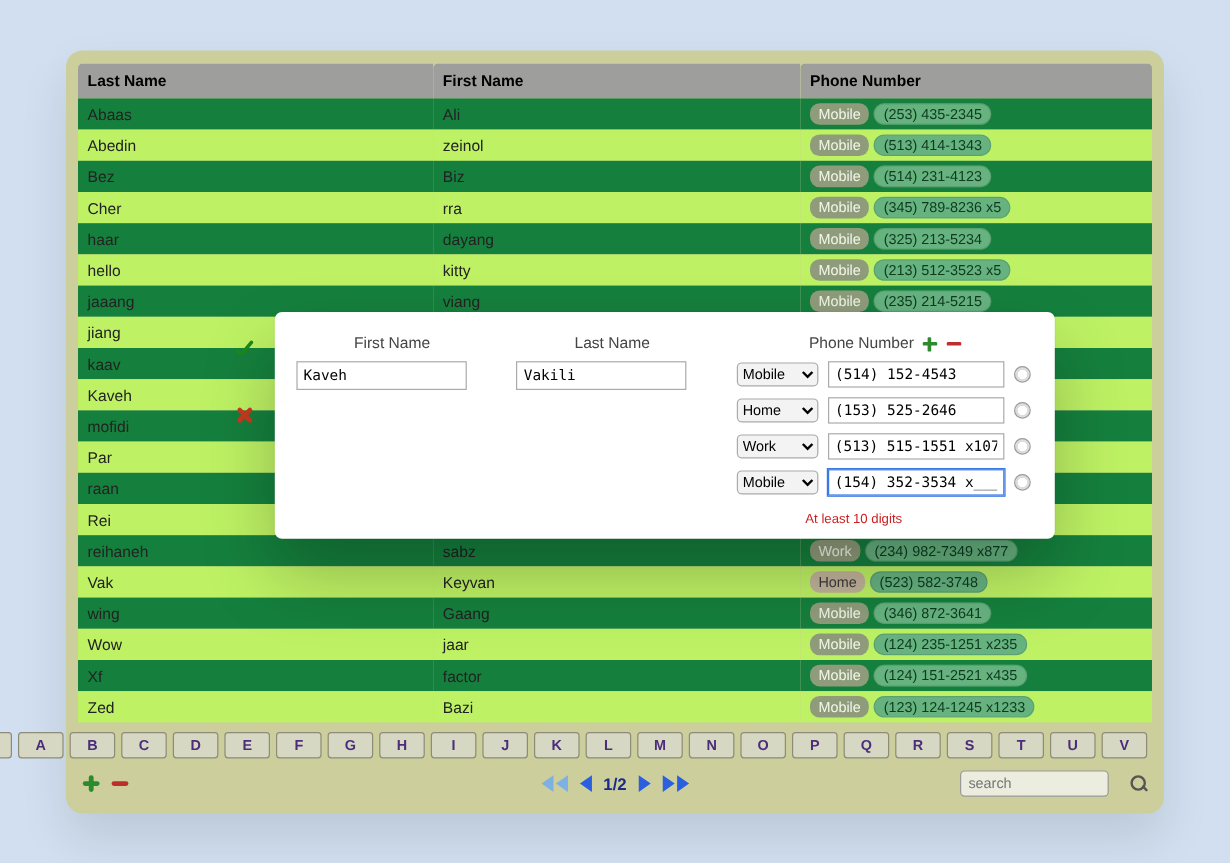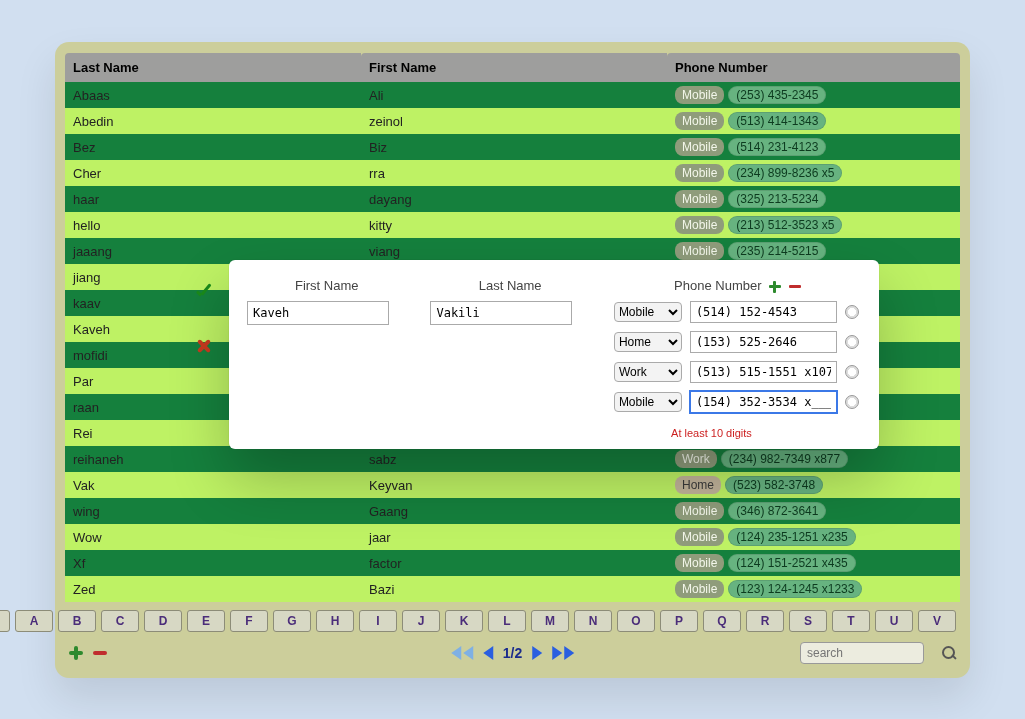--- a/index.html
+++ b/index.html
@@ -317,21 +317,21 @@
             <td><span class="badge-type">Mobile</span><span class="badge-phone">(513) 414-1343</span></td>
           </tr>
           <tr class="row even">
             <td>Bez</td>
             <td>Biz</td>
             <td><span class="badge-type">Mobile</span><span class="badge-phone">(514) 231-4123</span></td>
           </tr>
           <tr class="row odd">
             <td>Cher</td>
             <td>rra</td>
-            <td><span class="badge-type">Mobile</span><span class="badge-phone">(234) 899-8236 x5</span></td>
+            <td><span class="badge-type">Mobile</span><span class="badge-phone">(345) 789-8236 x5</span></td>
           </tr>
           <tr class="row even">
             <td>haar</td>
             <td>dayang</td>
             <td><span class="badge-type">Mobile</span><span class="badge-phone">(325) 213-5234</span></td>
           </tr>
           <tr class="row odd">
             <td>hello</td>
             <td>kitty</td>
             <td><span class="badge-type">Mobile</span><span class="badge-phone">(213) 512-3523 x5</span></td>

